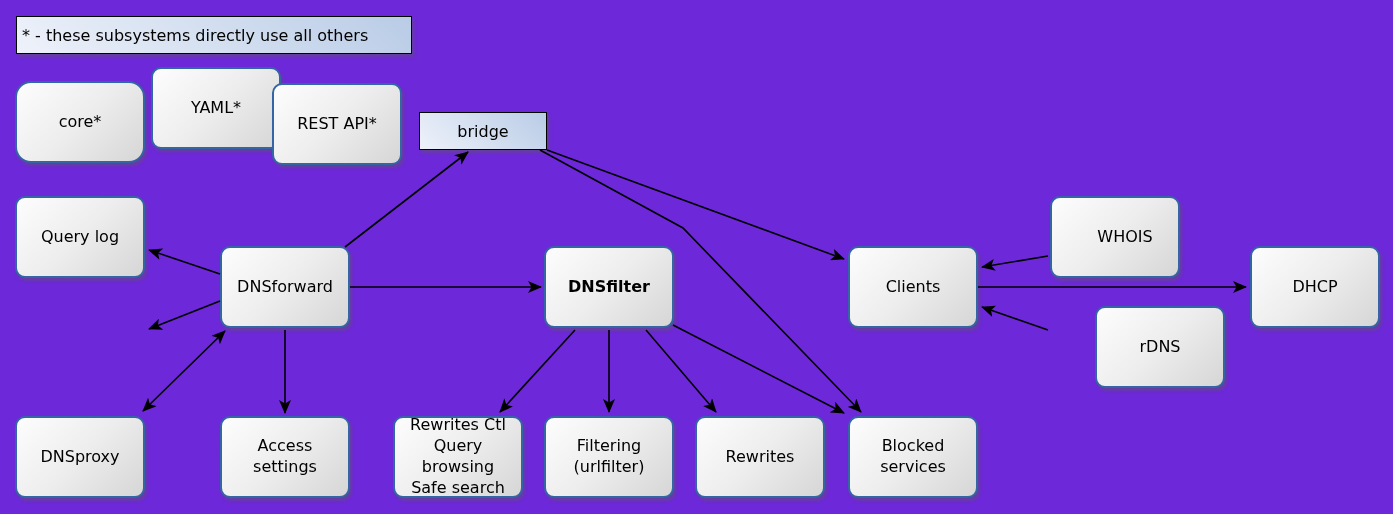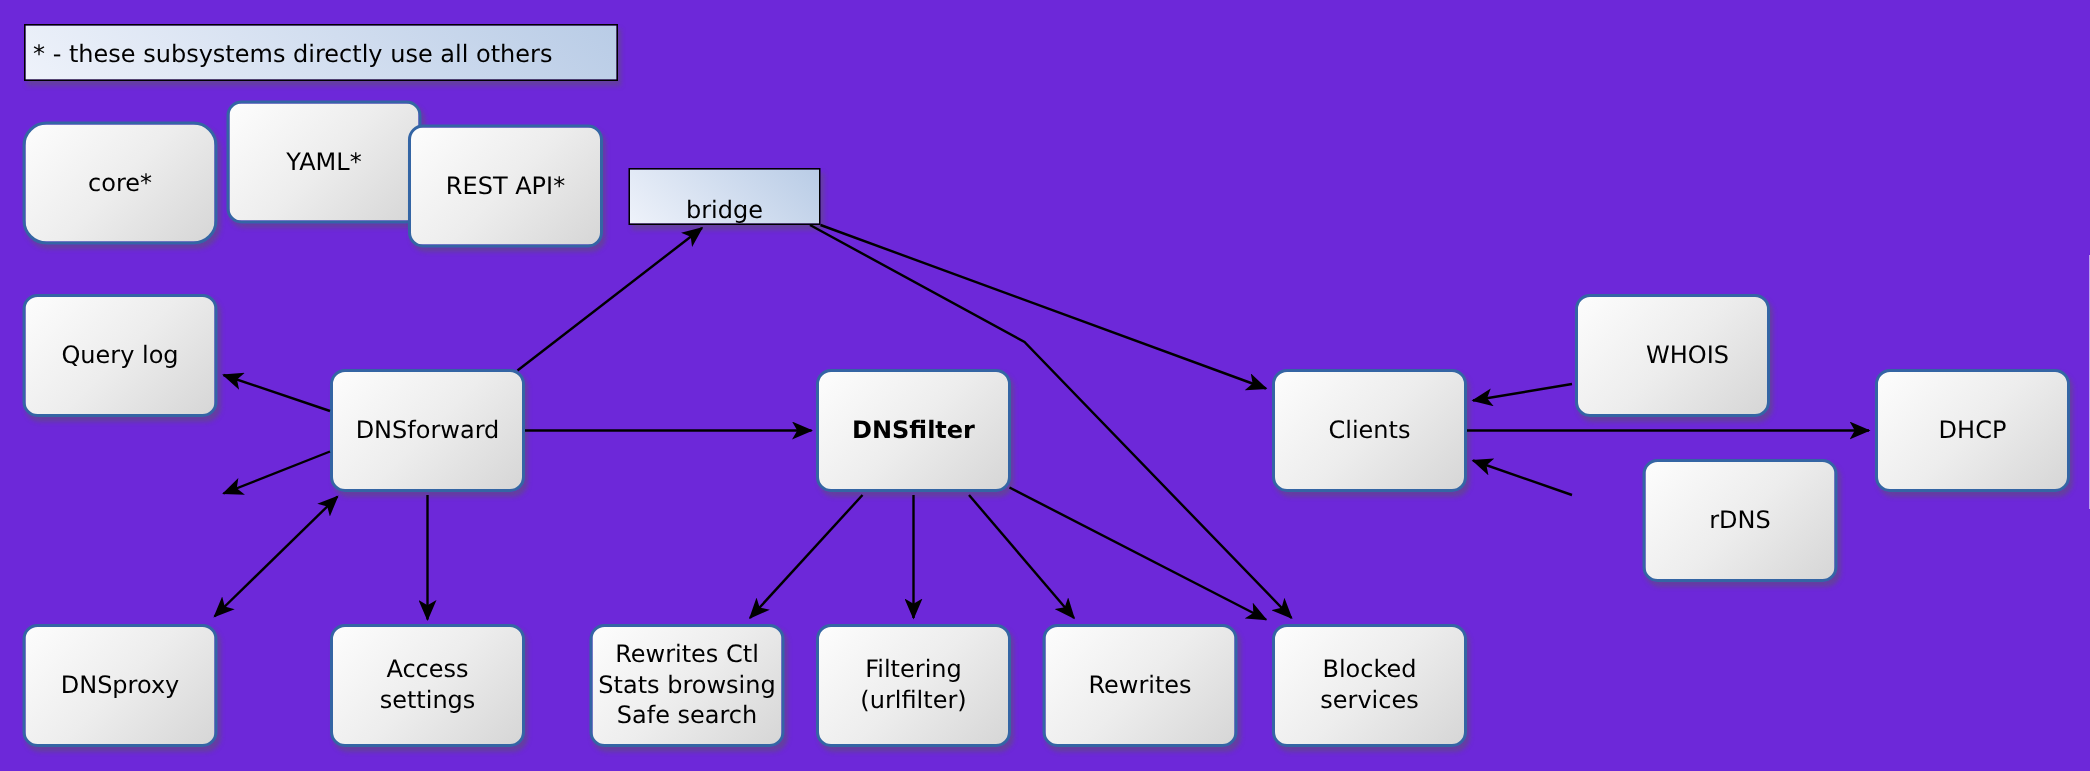--- a/index.html
+++ b/index.html
@@ -55,21 +55,21 @@
   <div class="node" style="left:15px;top:81px;border-radius:16px;">
     <span>core*</span>
   </div>
   <div class="node" style="left:151px;top:67px;">
     <span>YAML*</span>
   </div>
   <div class="node" style="left:272px;top:67px;margin-top:16px;">
     <span>REST API*</span>
   </div>
 
-  <div class="bluebox center" style="left:419px;top:112px;width:128px;height:38px;align-items:flex-end;">
+  <div class="bluebox center" style="left:419px;top:112px;width:128px;height:38px;">
     <span>bridge</span>
   </div>
 
   <div class="node" style="left:15px;top:196px;">
     <span>Query log</span>
   </div>
   <div class="node" style="left:220px;top:246px;">
     <span>DNSforward</span>
   </div>
 
@@ -78,21 +78,21 @@
   </div>
   <div class="node" style="left:220px;top:416px;">
     <div class="lines">
       <span>Access</span>
       <span>settings</span>
     </div>
   </div>
   <div class="node" style="left:393px;top:416px;">
     <div class="lines">
       <span>Rewrites Ctl</span>
-      <span>Stats browsing</span>
+      <span>Query browsing</span>
       <span>Safe search</span>
     </div>
   </div>
   <div class="node" style="left:544px;top:246px;font-weight:bold;">
     <span>DNSfilter</span>
   </div>
   <div class="node" style="left:544px;top:416px;">
     <div class="lines">
       <span>Filtering</span>
       <span>(urlfilter)</span>

